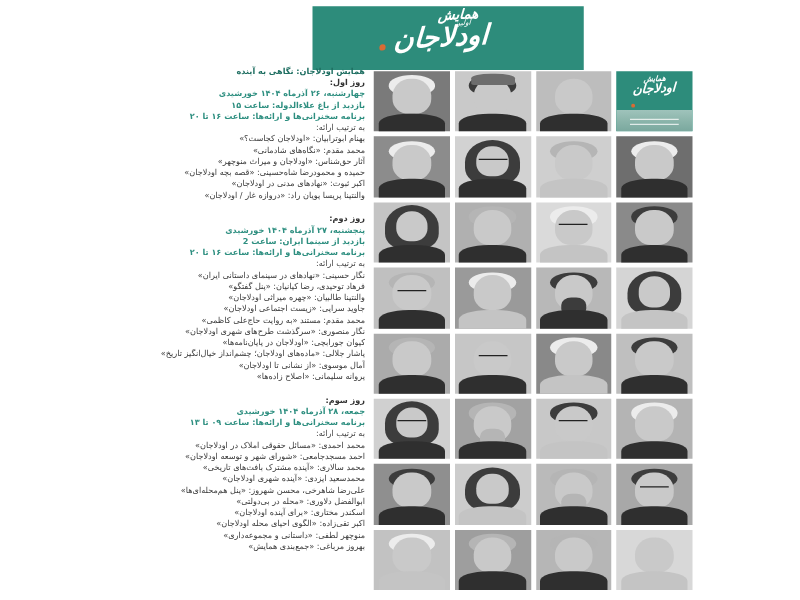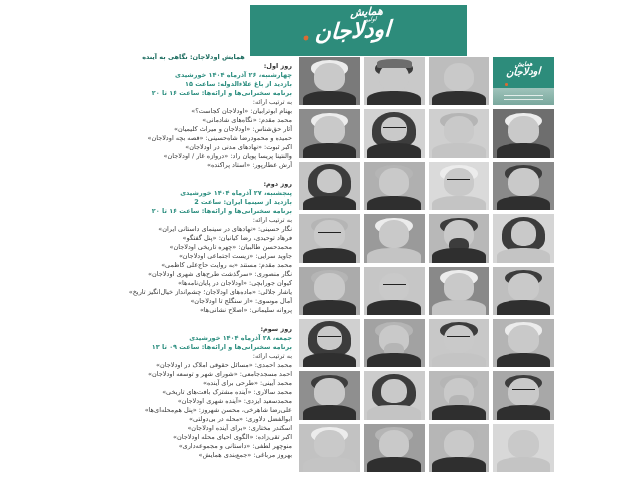--- a/index.html
+++ b/index.html
@@ -23,21 +23,21 @@
   .callig .dot{
     position:absolute;left:26px;bottom:4px;width:5px;height:5px;border-radius:50%;
     background:#D96B33;
   }
   
   .program{
     position:absolute;left:95px;top:53px;width:197px;
     direction:rtl;text-align:right;
   }
   .pl{font-size:6.5px;line-height:9px;white-space:nowrap;overflow:hidden;}
-  .pl.l-head{color:#1E6E61;font-weight:bold;text-align:center;}
+  .pl.l-head{color:#1E6E61;font-weight:bold;}
   .pl.l-day{color:#333333;font-weight:bold;}
   .pl.l-sched{color:#2E8F80;font-weight:bold;}
   .pl.l-order{color:#444444;}
   .pl.l-item{color:#3a3a3a;}
   .pl.l-gap{height:10px;}
   
   .grid{
     position:absolute;left:299px;top:57px;width:255px;height:415px;
     display:grid;grid-template-columns:repeat(4,1fr);grid-auto-rows:1fr;gap:4px;
   }
@@ -75,49 +75,47 @@
 
 <div class="program">
     <div class="pl l-head">همایش اودلاجان: نگاهی به آینده</div>
     <div class="pl l-day">روز اول:</div>
     <div class="pl l-sched">چهارشنبه، ۲۶ آذرماه ۱۴۰۴ خورشیدی</div>
     <div class="pl l-sched">بازدید از باغ علاءالدوله: ساعت ۱۵</div>
     <div class="pl l-sched">برنامه سخنرانی‌ها و ارائه‌ها: ساعت ۱۶ تا ۲۰</div>
     <div class="pl l-order">به ترتیب ارائه:</div>
     <div class="pl l-item">بهنام ابوترابیان: «اودلاجان کجاست؟»</div>
     <div class="pl l-item">محمد مقدم: «نگاه‌های شادمانی»</div>
-    <div class="pl l-item">آثار حق‌شناس: «اودلاجان و میراث کلیمیان»</div>
+    <div class="pl l-item">آثار حق‌شناس: «اودلاجان و میراث منوچهر»</div>
     <div class="pl l-item">حمیده و محمودرضا شاه‌حسینی: «قصه بچه اودلاجان»</div>
     <div class="pl l-item">اکبر ثبوت: «نهادهای مدنی در اودلاجان»</div>
     <div class="pl l-item">والنتینا پریسا پویان راد: «دروازه غار / اودلاجان»</div>
-    <div class="pl l-item">آرش عطارپور: «استاد پراکنده»</div>
     <div class="pl l-gap"></div>
     <div class="pl l-day">روز دوم:</div>
     <div class="pl l-sched">پنجشنبه، ۲۷ آذرماه ۱۴۰۴ خورشیدی</div>
     <div class="pl l-sched">بازدید از سینما ایران: ساعت 2</div>
     <div class="pl l-sched">برنامه سخنرانی‌ها و ارائه‌ها: ساعت ۱۶ تا ۲۰</div>
     <div class="pl l-order">به ترتیب ارائه:</div>
     <div class="pl l-item">نگار حسینی: «نهادهای در سینمای داستانی ایران»</div>
     <div class="pl l-item">فرهاد توحیدی، رضا کیانیان: «پنل گفتگو»</div>
-    <div class="pl l-item">محمدحسن طالبیان: «چهره تاریخی اودلاجان»</div>
+    <div class="pl l-item">والنتینا طالبیان: «چهره میراثی اودلاجان»</div>
     <div class="pl l-item">جاوید سرایی: «زیست اجتماعی اودلاجان»</div>
     <div class="pl l-item">محمد مقدم: مستند «به روایت حاج‌علی کاظمی»</div>
     <div class="pl l-item">نگار منصوری: «سرگذشت طرح‌های شهری اودلاجان»</div>
     <div class="pl l-item">کیوان جورابچی: «اودلاجان در پایان‌نامه‌ها»</div>
     <div class="pl l-item">یاشار جلالی: «ماده‌های اودلاجان؛ چشم‌انداز خیال‌انگیز تاریخ»</div>
-    <div class="pl l-item">آمال موسوی: «از سنگلج تا اودلاجان»</div>
-    <div class="pl l-item">پروانه سلیمانی: «اصلاح نشانی‌ها»</div>
+    <div class="pl l-item">آمال موسوی: «از نشانی تا اودلاجان»</div>
+    <div class="pl l-item">پروانه سلیمانی: «اصلاح زاده‌ها»</div>
     <div class="pl l-gap"></div>
     <div class="pl l-day">روز سوم:</div>
     <div class="pl l-sched">جمعه، ۲۸ آذرماه ۱۴۰۴ خورشیدی</div>
     <div class="pl l-sched">برنامه سخنرانی‌ها و ارائه‌ها: ساعت ۰۹ تا ۱۳</div>
     <div class="pl l-order">به ترتیب ارائه:</div>
     <div class="pl l-item">محمد احمدی: «مسائل حقوقی املاک در اودلاجان»</div>
     <div class="pl l-item">احمد مسجدجامعی: «شورای شهر و توسعه اودلاجان»</div>
-    <div class="pl l-item">محمد آیینی: «طرحی برای آینده»</div>
     <div class="pl l-item">محمد سالاری: «آینده مشترک بافت‌های تاریخی»</div>
     <div class="pl l-item">محمدسعید ایزدی: «آینده شهری اودلاجان»</div>
     <div class="pl l-item">علی‌رضا شاهرخی، محسن شهروز: «پنل هم‌محله‌ای‌ها»</div>
     <div class="pl l-item">ابوالفضل دلاوری: «محله در بی‌دولتی»</div>
     <div class="pl l-item">اسکندر مختاری: «برای آینده اودلاجان»</div>
     <div class="pl l-item">اکبر تقی‌زاده: «الگوی احیای محله اودلاجان»</div>
     <div class="pl l-item">منوچهر لطفی: «داستانی و مجموعه‌داری»</div>
     <div class="pl l-item">بهروز مرباغی: «جمع‌بندی همایش»</div>
   </div>
 

